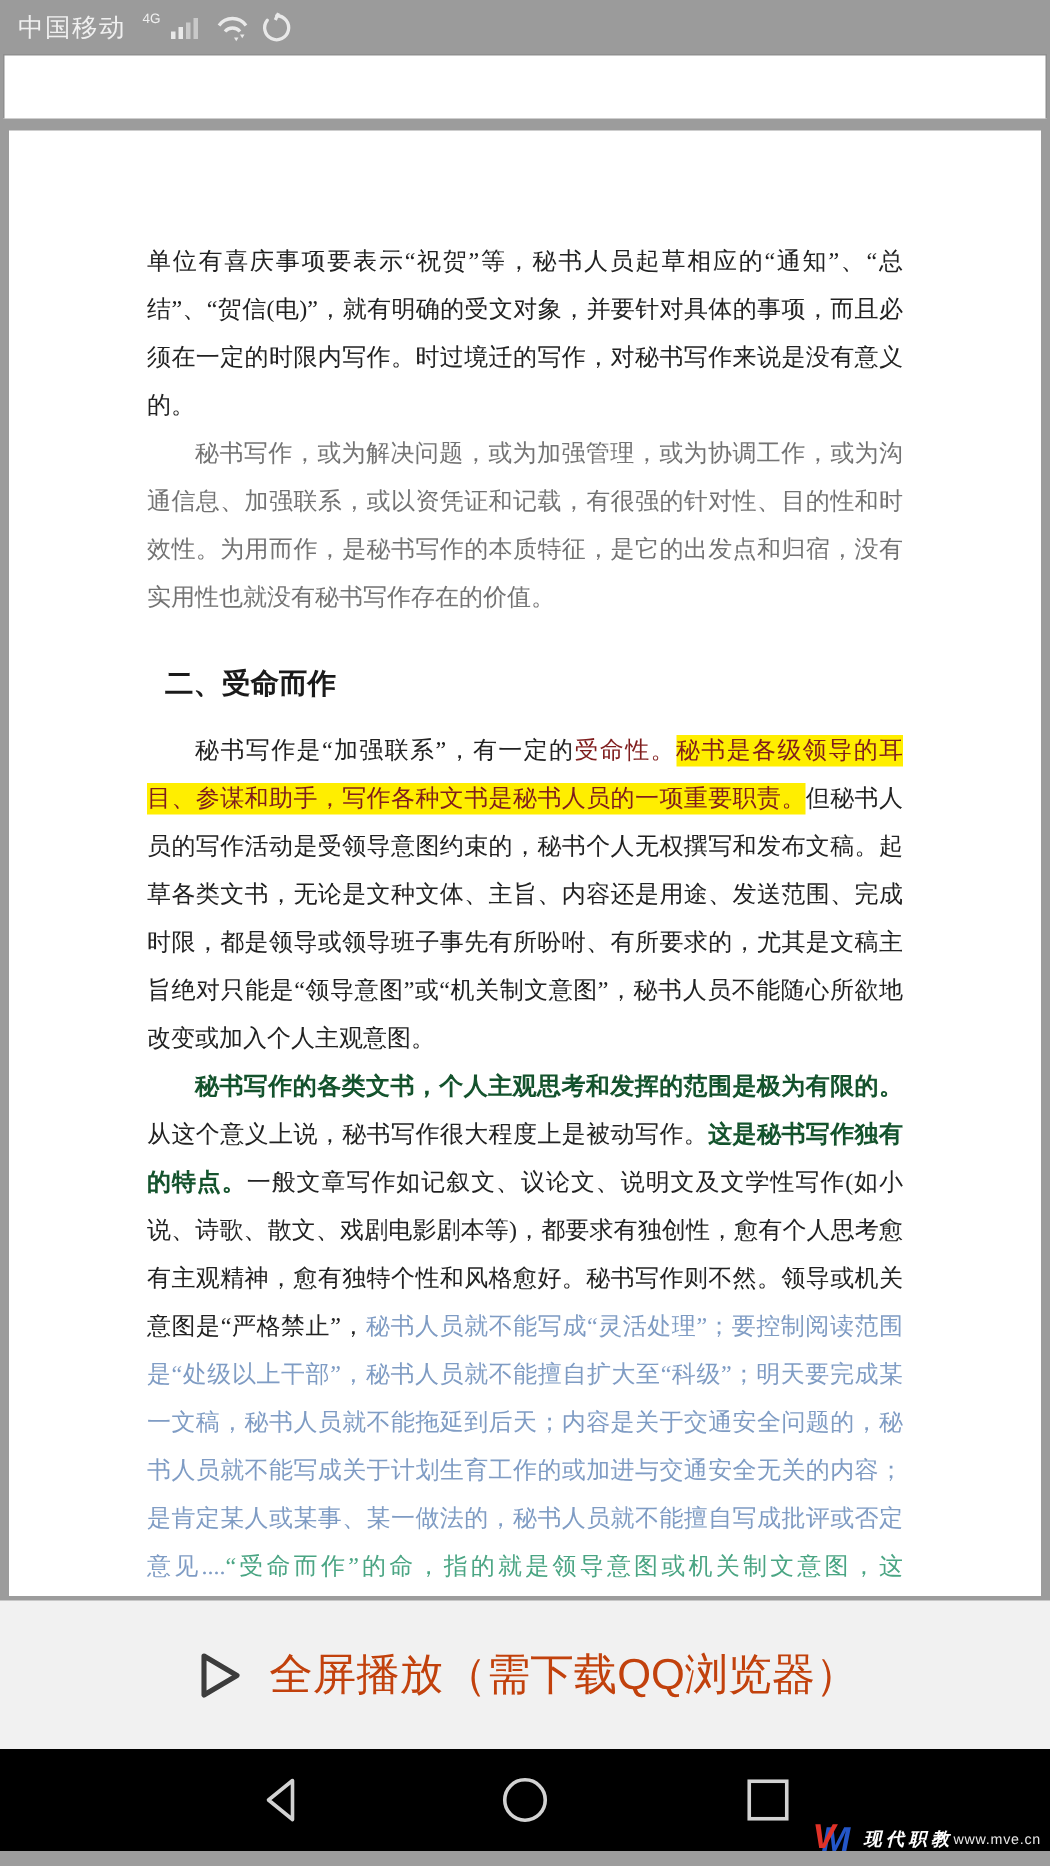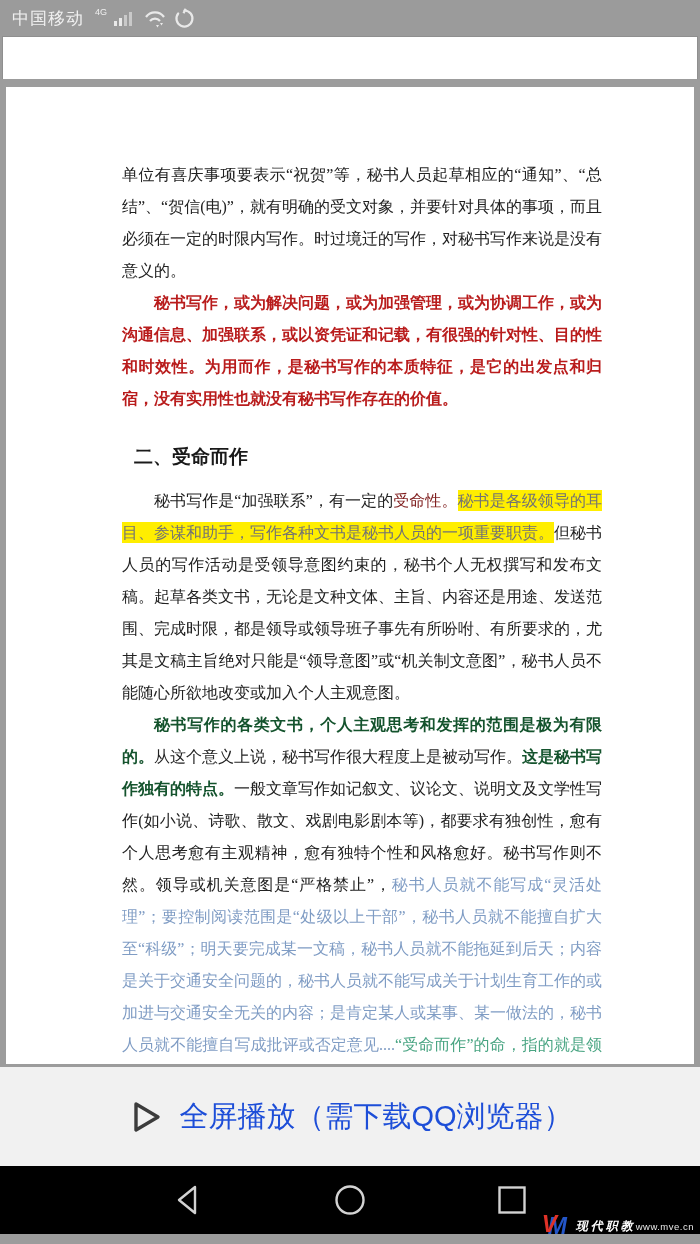--- a/index.html
+++ b/index.html
@@ -17,40 +17,40 @@
   .net-badge{font-size:9px;vertical-align:super;position:relative;top:-6px;margin-left:4px;}
   .sb-icon{display:inline-flex;align-items:center;}
   .sb-time{font-size:19px;margin-left:4px;}
   
   .toolbar{height:43px;background:#ffffff;margin:0 2px;border:1px solid #8f8f8f;border-bottom:none;box-sizing:border-box;}
   .gap8{height:8px;}
   .gap3{height:3px;}
   
   .page{
     background:#ffffff;margin:0 6px;height:977px;box-sizing:border-box;
-    padding:72px 92px 0 116px;overflow:hidden;
+    padding:72px 92px 0 92px;overflow:hidden;
     font-family:"Liberation Serif","DejaVu Serif",serif;
     font-size:16px;line-height:32px;color:#222;text-align:justify;
   }
   .page p{margin:0;}
   .indent{text-indent:2em;}
-  .red-para{color:#b91c1c;font-weight:bold;}
+  .red-para{color:#737373;}
   .doc-heading{
     font-size:19px;font-weight:bold;color:#1a1a1a;margin:26px 0 12px 12px;
     text-align:left;
   }
   .t-orange{color:#7f1d1d;}
-  .t-hl{background:#ffee00;color:#737373;padding:2px 0;}
+  .t-hl{background:#ffee00;color:#7f1d1d;padding:2px 0;}
   .t-purple{color:#14532d;font-weight:bold;}
   .t-blue{color:#7f9cc4;}
   .t-green{color:#4aa583;}
   
   .play-bar{
     height:99px;background:#f1f1f1;display:flex;align-items:center;
-    justify-content:center;gap:14px;color:#1d4ed8;font-size:29px;cursor:pointer;
+    justify-content:center;gap:14px;color:#c2410c;font-size:29px;cursor:pointer;
   }
   
   .nav-bar{
     height:68px;background:#000;display:flex;align-items:center;
     justify-content:center;gap:122px;
   }
   .nav-btn{display:inline-flex;align-items:center;justify-content:center;width:40px;height:40px;}
   
   .watermark{
     position:absolute;right:6px;bottom:5px;display:flex;align-items:center;gap:4px;z-index:5;

